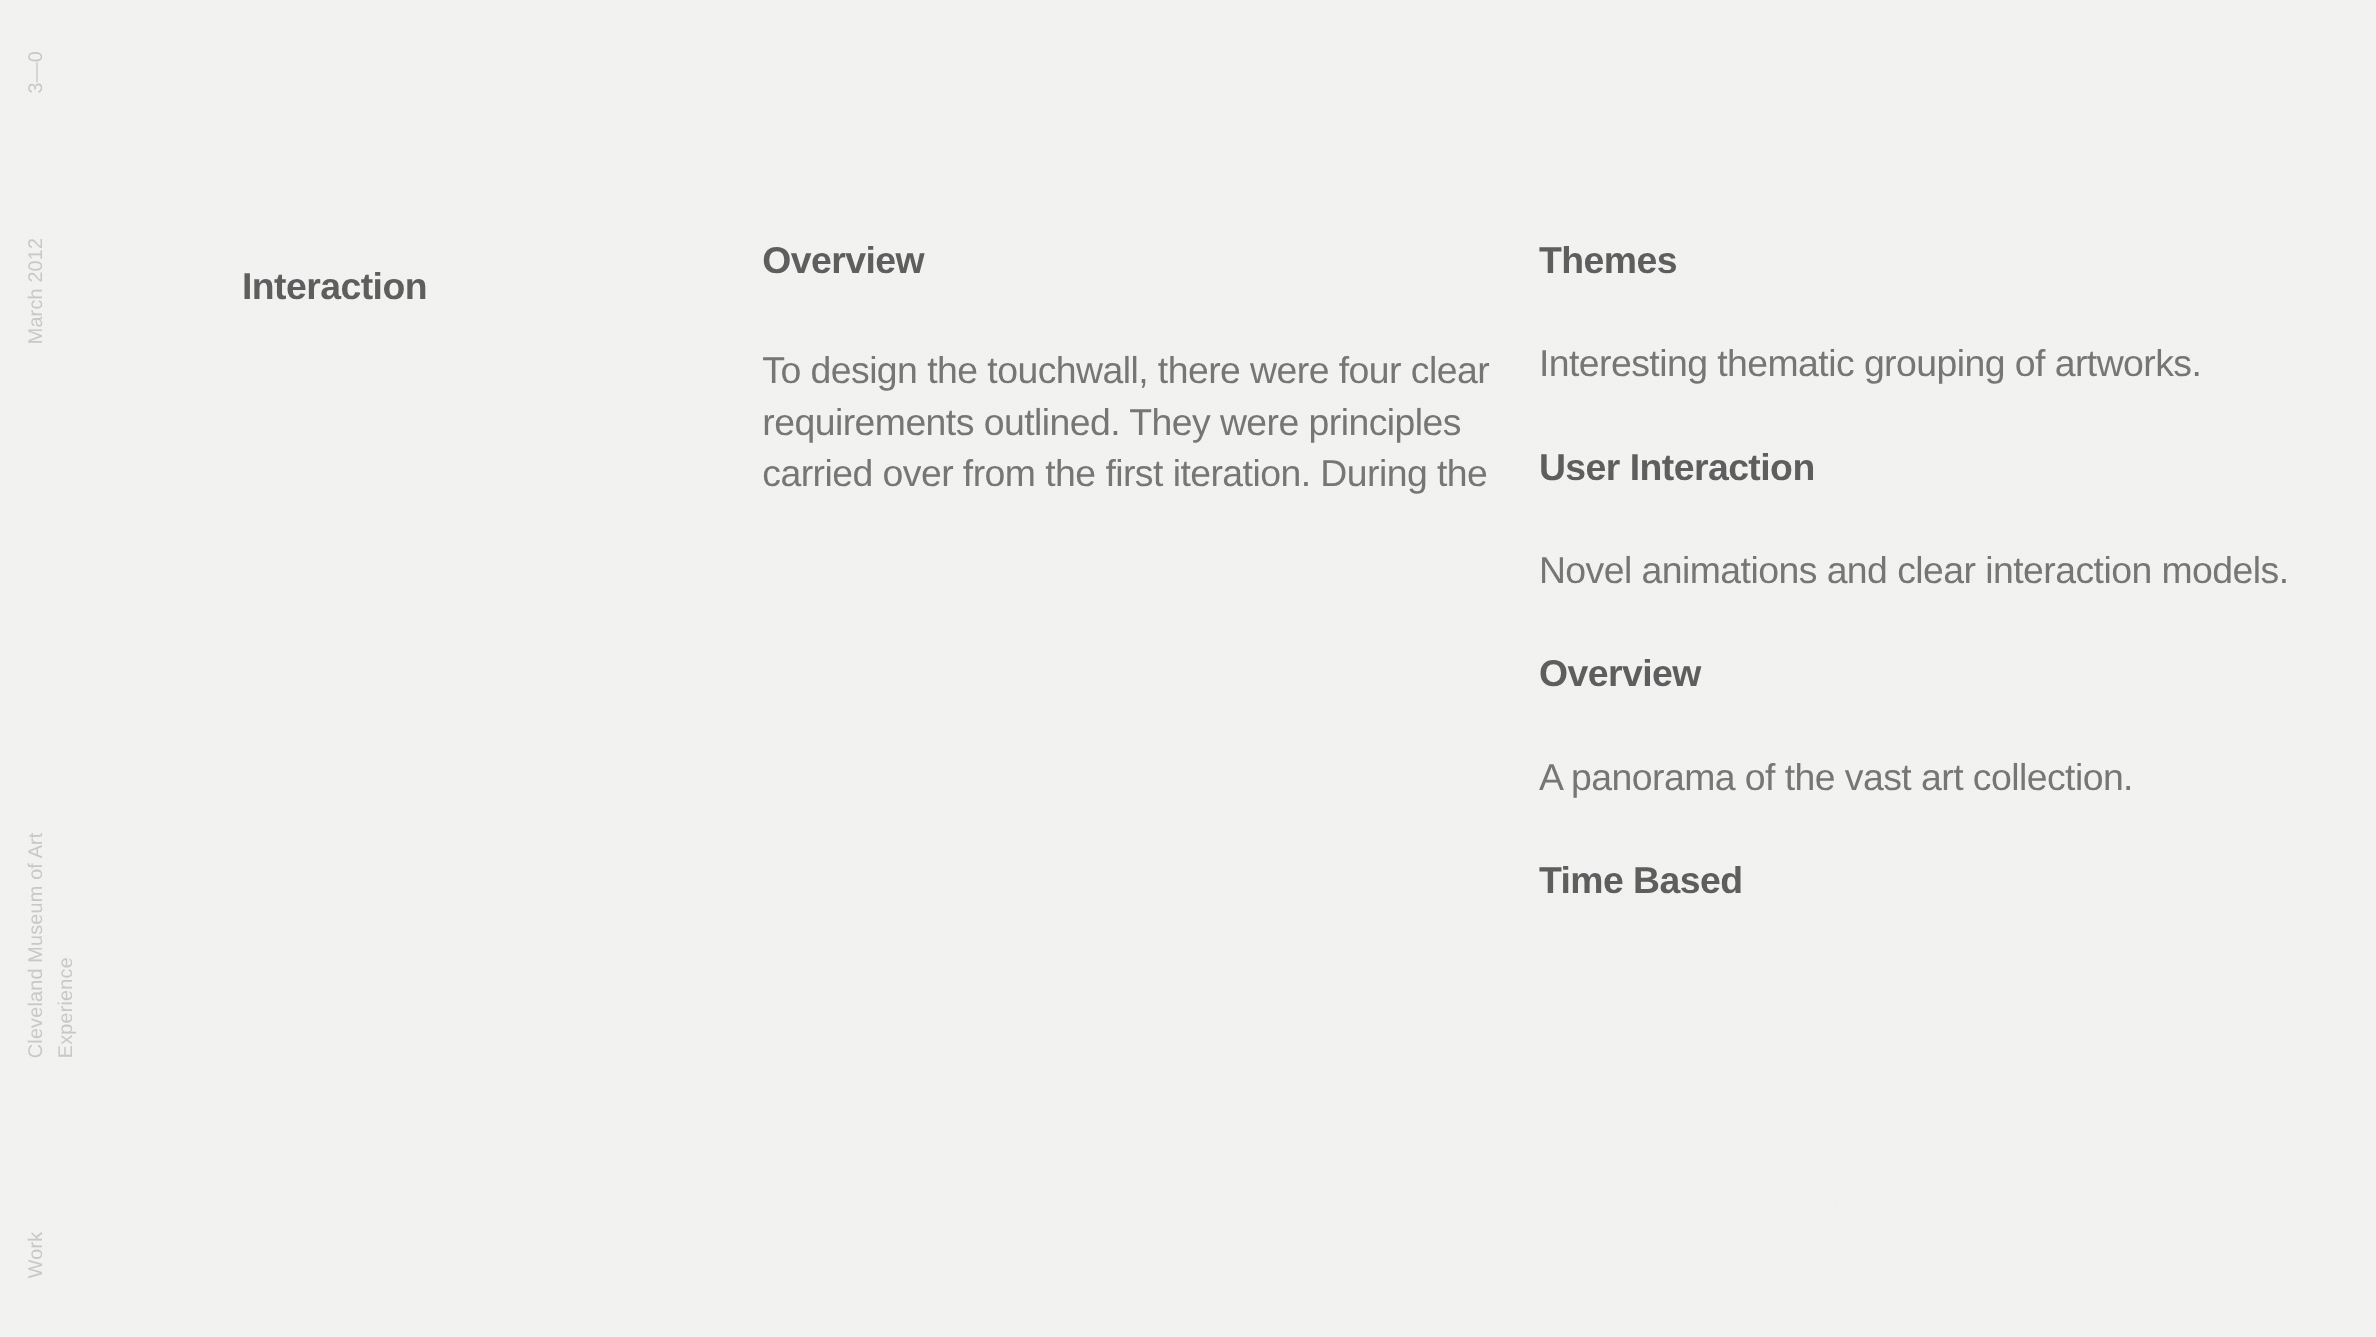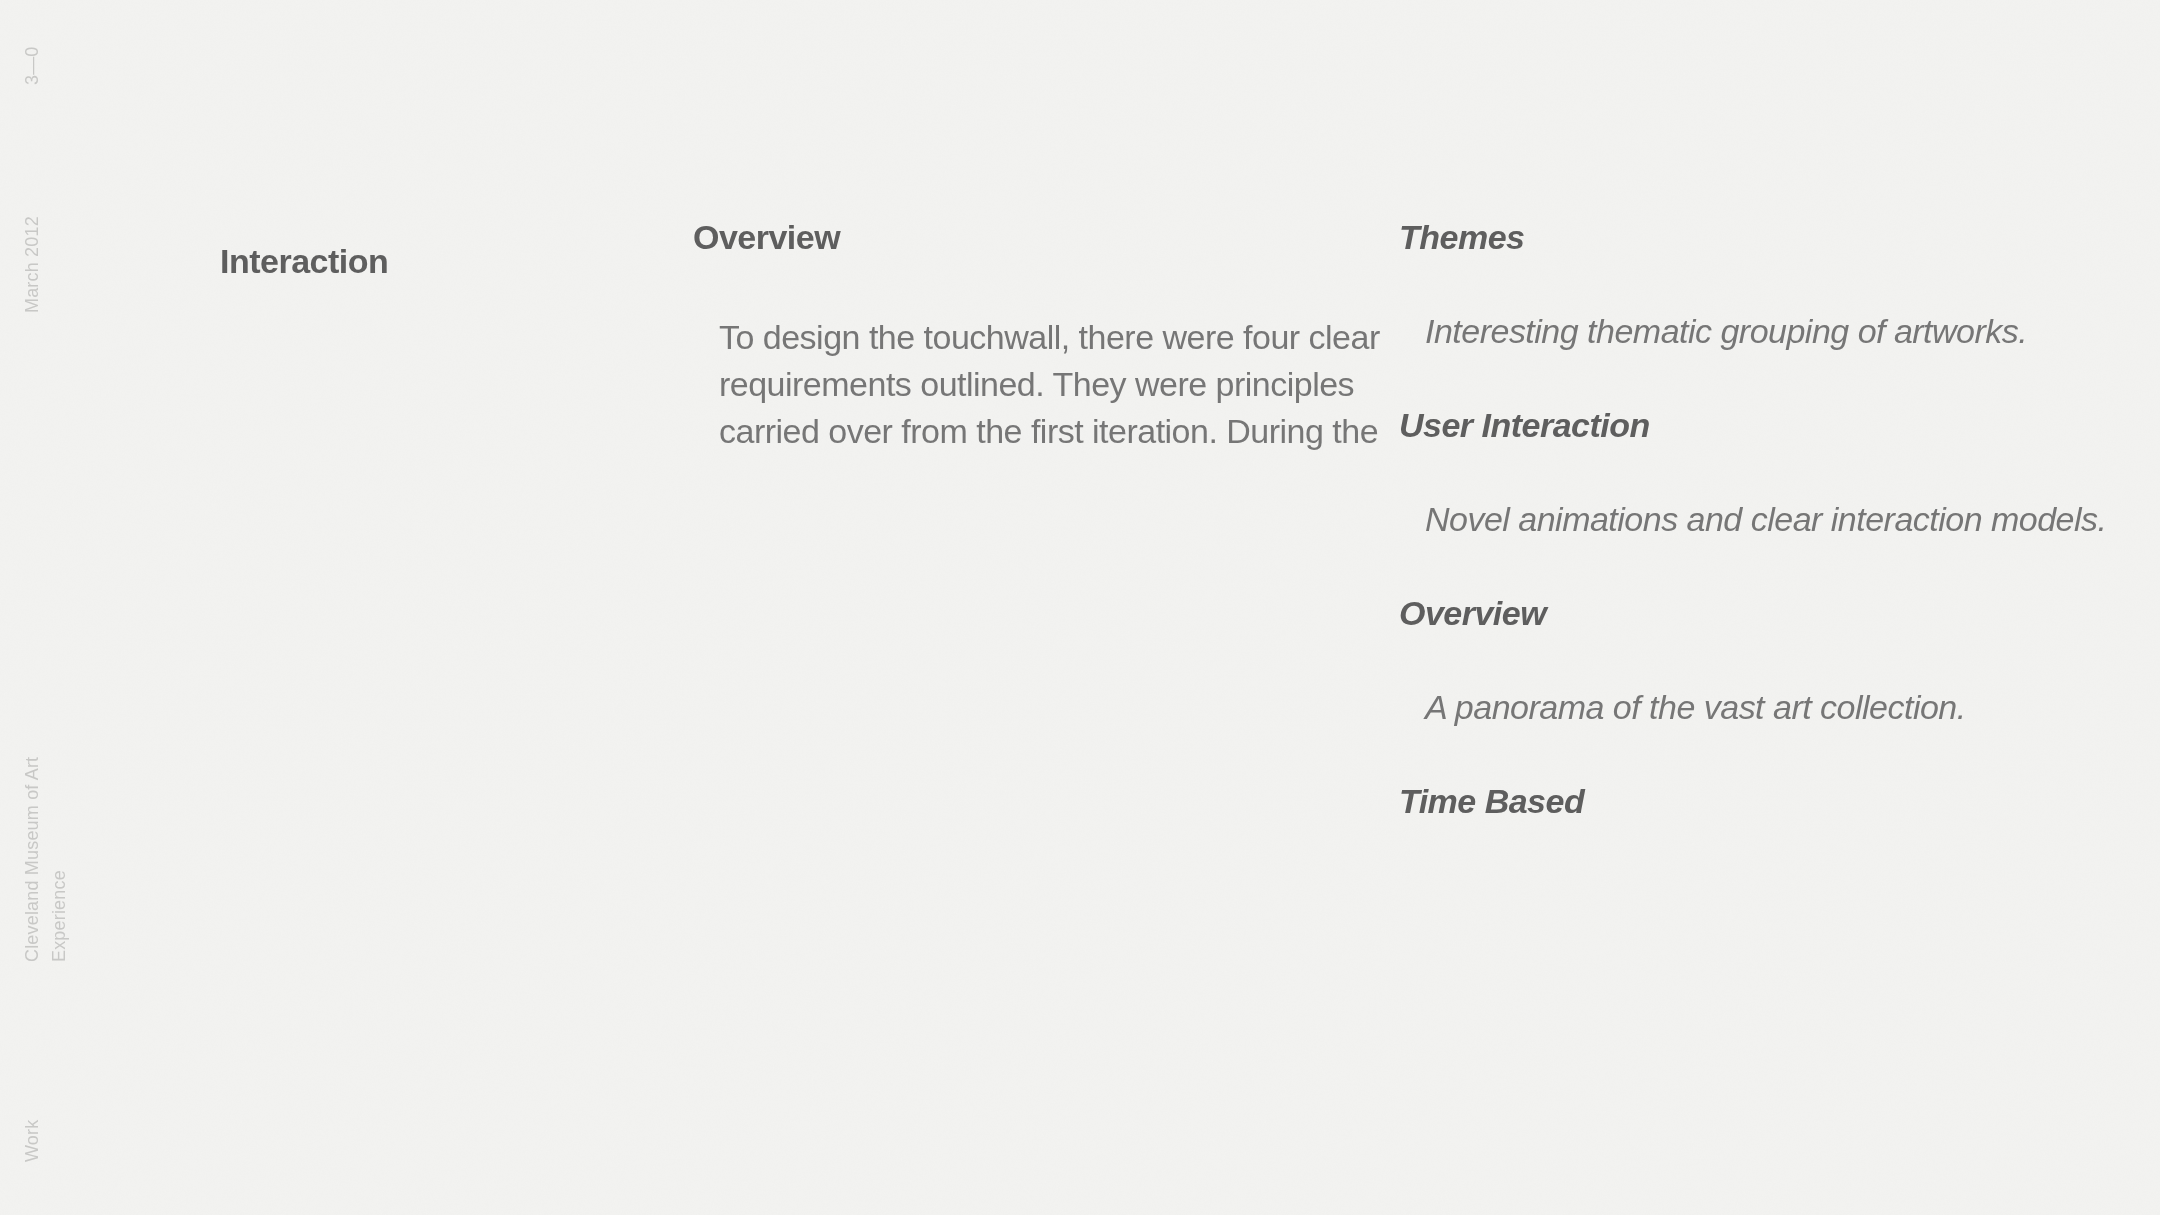--- a/index.html
+++ b/index.html
@@ -49,25 +49,24 @@
     font-weight:bold;
     letter-spacing:-0.015em;
     color:var(--heading);
   }
   .b{
     font-size:34px;
     line-height:47px;
     font-weight:normal;
     letter-spacing:-0.015em;
     color:var(--body);
-    margin-left:26px;
   }
   .col-overview .h{margin-bottom:53px;}
   .col-themes .h,
-  .col-themes .b{margin-bottom:47px;font-style:italic;}
+  .col-themes .b{margin-bottom:47px;}
 </style>
 </head>
 <body>
 
 <div class="page">
 
   <svg class="grain" xmlns="http://www.w3.org/2000/svg" width="2160" height="1215">
     <filter id="noiseF">
       <feTurbulence type="fractalNoise" baseFrequency="0.75" numOctaves="2" stitchTiles="stitch" result="n"></feTurbulence>
       <feColorMatrix in="n" type="matrix" values="0 0 0 0 0.45  0 0 0 0 0.45  0 0 0 0 0.44  0 0 0 0.07 0"></feColorMatrix>

